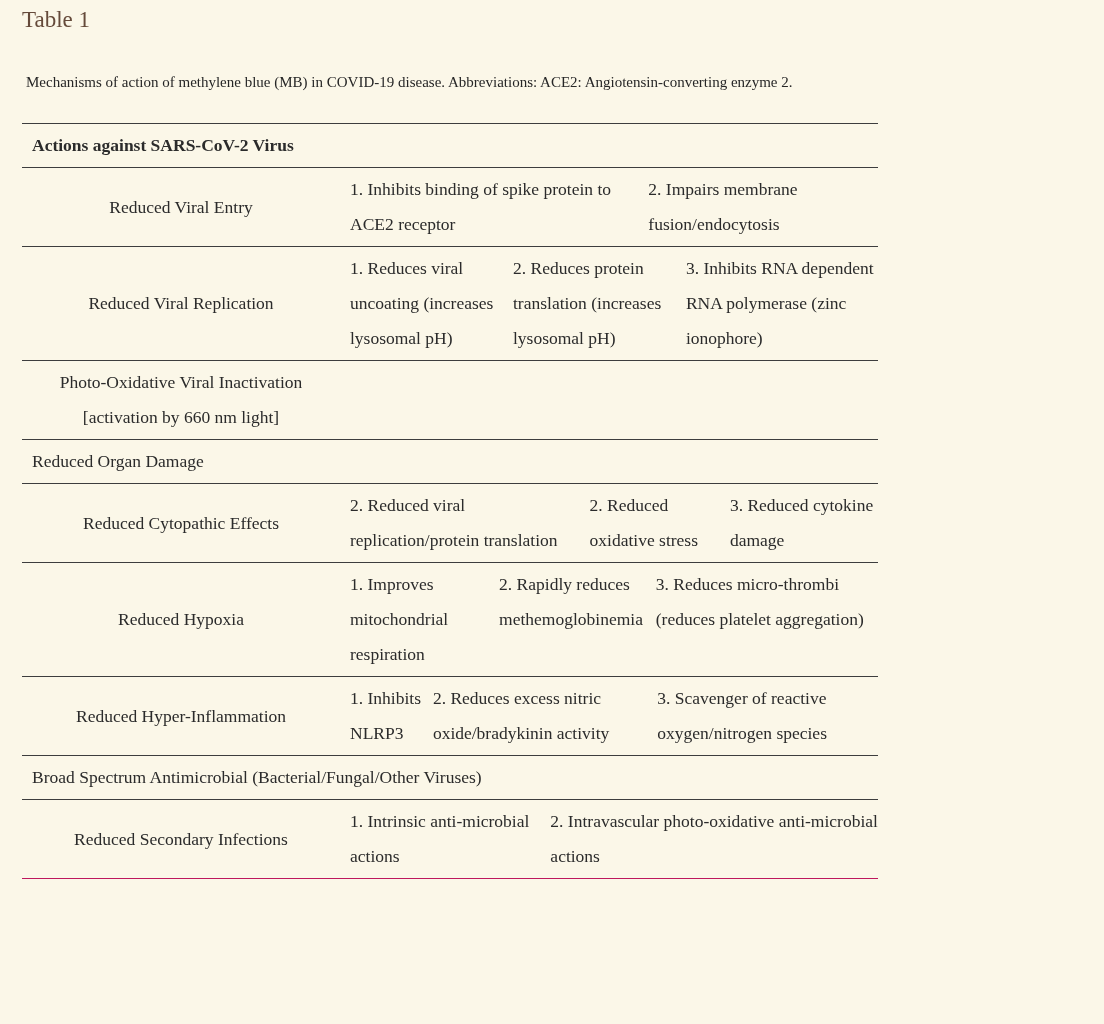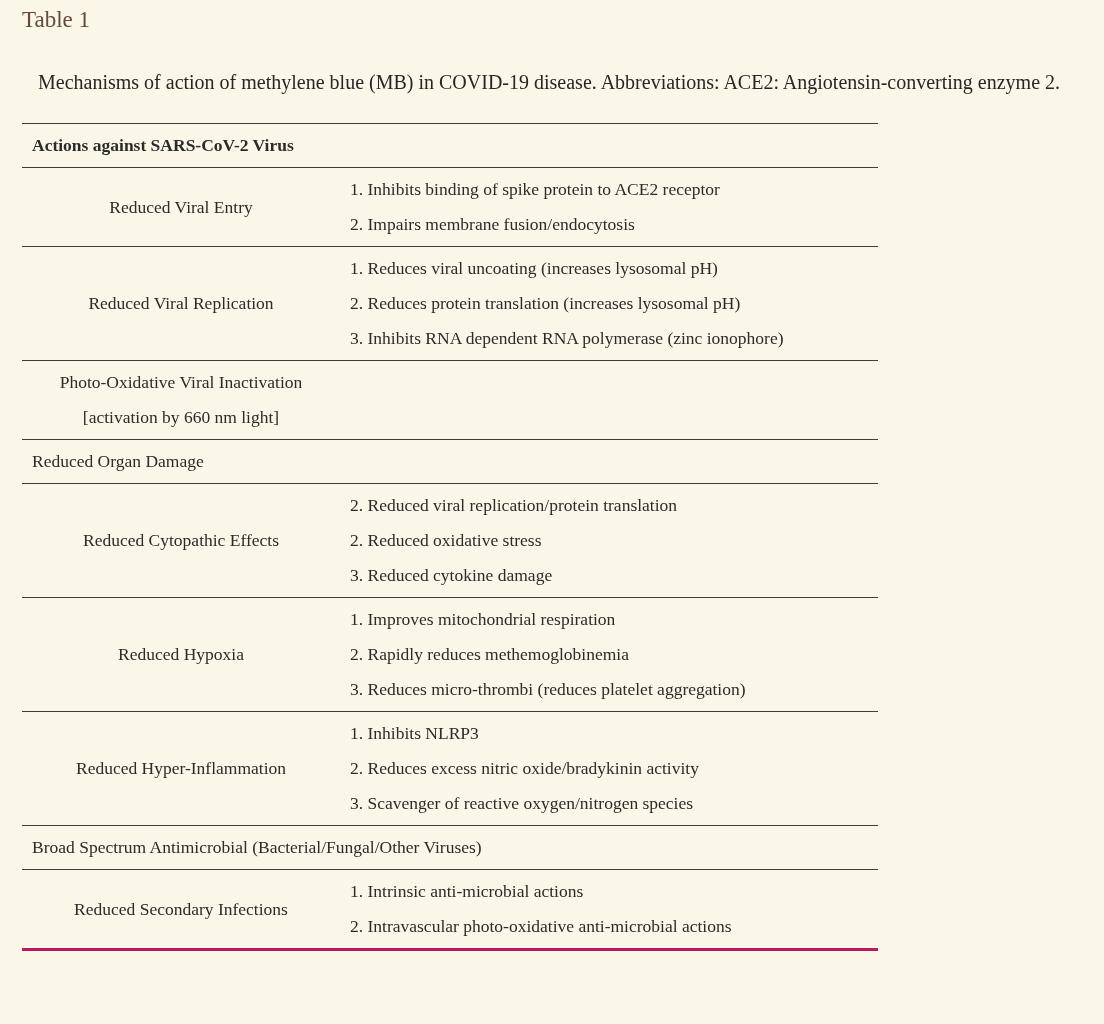--- a/index.html
+++ b/index.html
@@ -19,30 +19,30 @@
     box-sizing: border-box;
   }
   .table-title {
     margin: 0;
     font-size: 23px;
     font-weight: 400;
     color: #654a3a;
     line-height: 30px;
   }
   .table-caption {
-    margin: 28px 0 0 16px;
-    font-size: 20px;
+    margin: 28px 0 0 4px;
+    font-size: 15px;
     line-height: 39px;
     color: #262626;
     max-width: 1060px;
   }
   .mb-table {
     margin-top: 21px;
     width: 856px;
-    border-bottom: 3px solid #be185d;
+    border-bottom: 1px solid #be185d;
     font-size: 17.5px;
   }
   .section-header {
     border-top: 1px solid #3d3d3d;
     padding: 4px 0 4px 10px;
     line-height: 35px;
   }
   .section-header.bold { font-weight: 700; }
   .trow {
     display: grid;
@@ -53,21 +53,21 @@
   .tcell { line-height: 35px; }
   .tcell.label {
     display: flex;
     flex-direction: column;
     justify-content: center;
     text-align: center;
     padding: 0 6px;
   }
   .tcell.items {
     display: flex;
-    flex-direction: column;
+    flex-direction: row;
     justify-content: center;
     padding-left: 10px;
   }
 </style>
 </head>
 <body>
 
 <div class="page">
   <h2 class="table-title">Table 1</h2>
   <p class="table-caption">Mechanisms of action of methylene blue (MB) in COVID-19 disease. Abbreviations: ACE2: Angiotensin-converting enzyme 2.</p>

